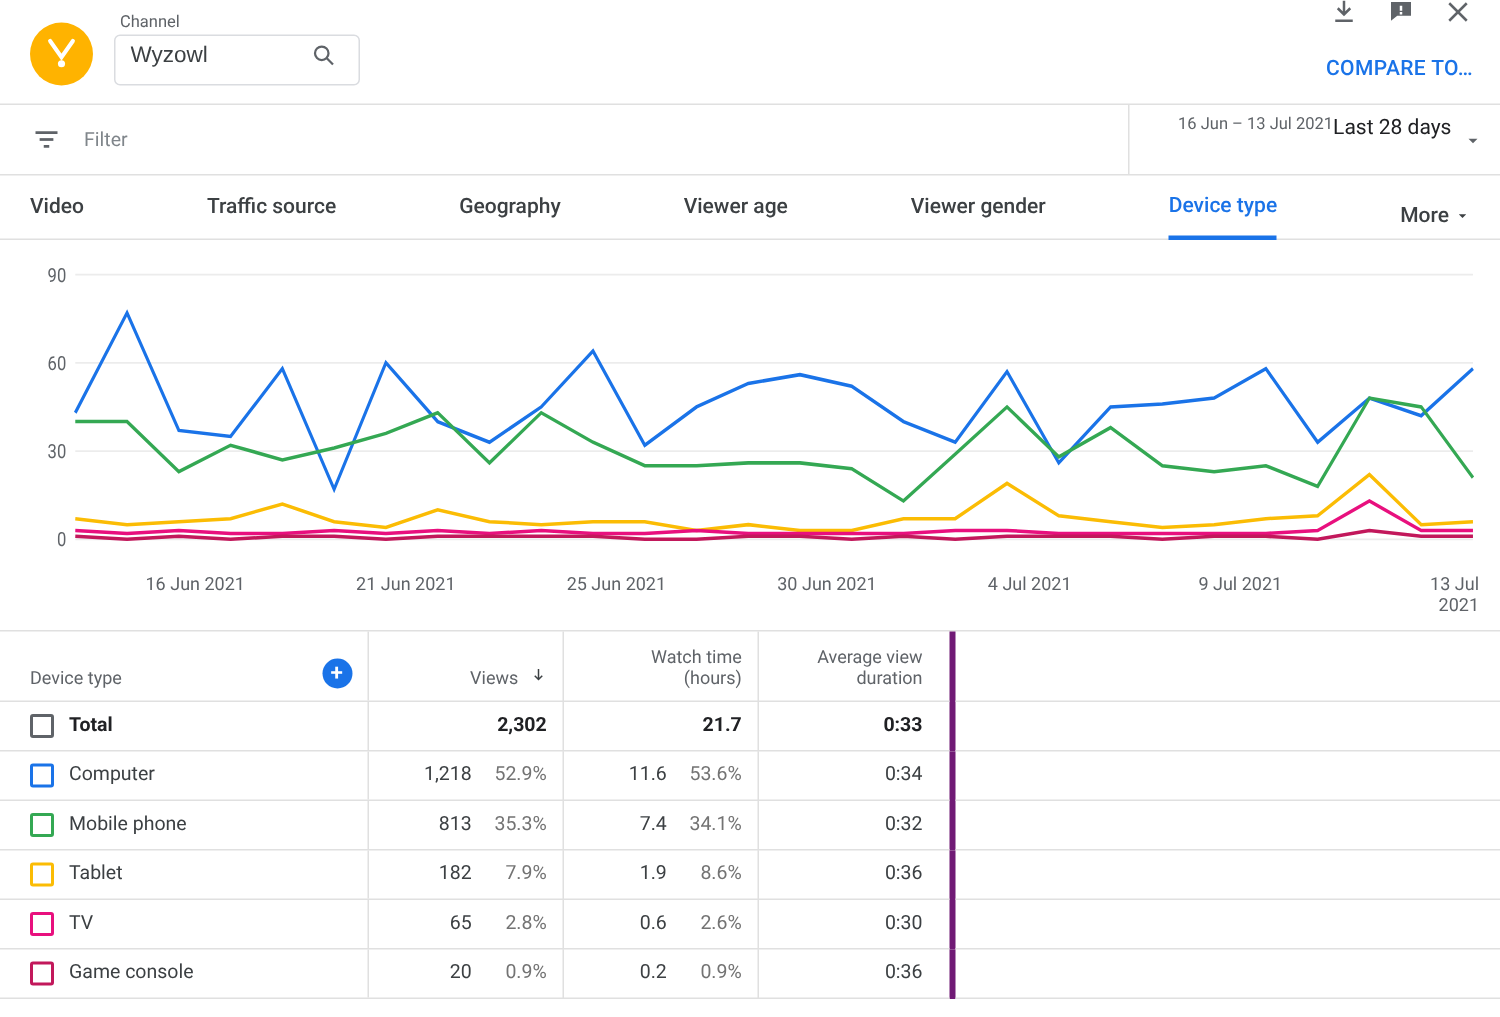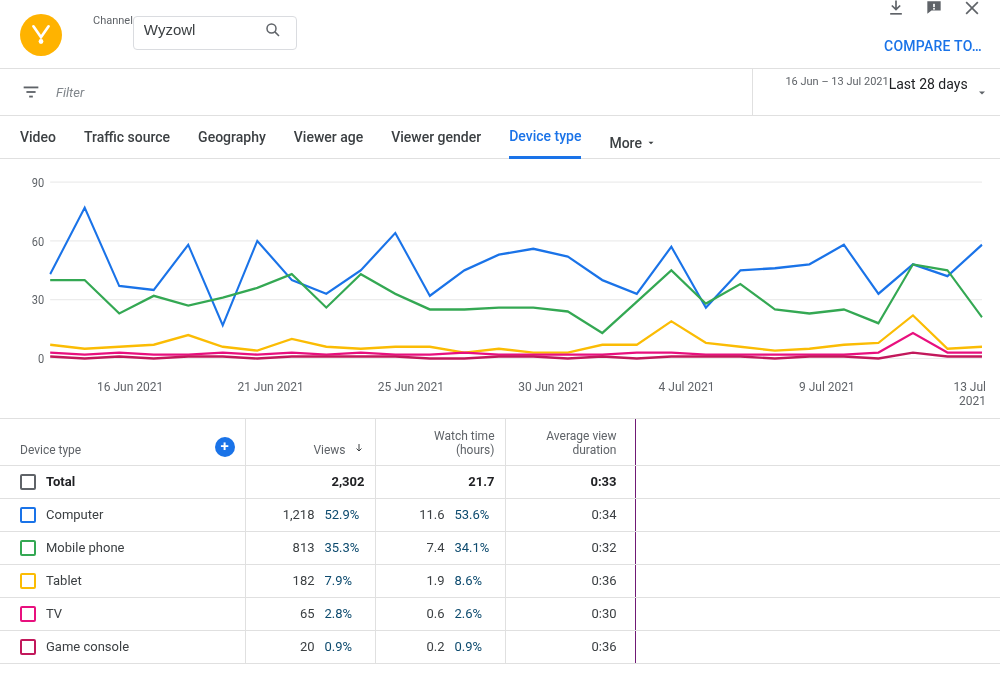--- a/index.html
+++ b/index.html
@@ -20,22 +20,22 @@
       position: relative;
     }
     .brand-logo {
       width: 42px; height: 42px;
       border-radius: 50%;
       background: #ffb300;
       display: flex; align-items: center; justify-content: center;
       margin-top:6px;
     }
     .channel-box {
-      display: flex; 
-      font-size: 11px; color:#5f6368;margin-left:13px;
+      display: flex; flex-direction: column;
+      font-size: 11px; color:#5f6368;
     }
     .channel-box label { margin-left:4px; }
     .channel-input-wrap {
       border: 1px solid #dadce0;
       border-radius: 4px;
       display: flex; align-items:flex-start;
       padding: 4px 8px 4px 10px;
       width: 164px; height:34px;
       margin-top:2px;
     }
@@ -63,21 +63,20 @@
     .filter-row {
       display:flex; align-items:stretch;
       border-top:1px solid #e0e0e0;
       border-bottom:1px solid #e0e0e0;
       height:48px;
     }
     .filter-left {
       flex:1; display:flex; align-items:center;
       padding-left:20px; gap:14px;
       color:#80868b;
-      font-style:italic;
     }
     .date-picker {
       border-left:1px solid #e0e0e0;
       width: 248px;
       padding:6px 16px 6px 16px;
       display:flex; flex-direction:row; justify-content:center;
       position:relative;
       cursor:pointer;
     }
     .date-picker .range-small{font-size:11px; color:#5f6368;}
@@ -85,20 +84,21 @@
     .date-picker .chevron{position:absolute; right:12px; top:18px;}
 
     
     .tabs {
       display:flex; gap:28px;
       padding: 12px 20px 0 20px;
       border-bottom:1px solid #e0e0e0;
       font-size:14px;
       color:#3c4043;
       align-items:center;
+      justify-content:space-between;
     }
     .tabs .tab {
       padding-bottom:12px;
       cursor:pointer;
       font-weight:500;
     }
     .tabs .tab.active{
       color:#1a73e8;
       border-bottom:3px solid #1a73e8;
       margin-bottom:-1px;
@@ -134,33 +134,33 @@
       text-align:right;
       padding:0 10px;
       border-bottom:1px solid #e0e0e0;
       height:33px;
     }
     th { color:#5f6368; font-weight:400; font-size:12px; vertical-align:bottom; padding-bottom:8px; padding-top:8px;}
     thead th { height:46px; }
     .col-name{ text-align:left; width:245px; padding-left:20px; }
     .col-views{ width:130px; border-left:1px solid #e0e0e0; border-right:1px solid #e0e0e0;}
     .col-watch{ width:130px; border-right:1px solid #e0e0e0;}
-    .col-avg{ width:130px; border-right:1px solid #701a75; padding-right:18px;}
+    .col-avg{ width:130px; border-right:4px solid #701a75; padding-right:18px;}
     .col-rest{ }
     .cell-flex{display:flex; align-items:center; gap:10px;}
     .chk{
       width:16px; height:16px;
       border:2px solid;
       border-radius:2px;
       flex-shrink:0;
       cursor:pointer;
     }
     .chk.neutral{border-color:#5f6368;}
     .nums .primary{ color:#3c4043; }
-    .nums .secondary{ color:#0c4a6e; margin-left:10px; display:inline-block; width:40px; text-align:left;}
+    .nums .secondary{ color:#737373; margin-left:10px; display:inline-block; width:40px; text-align:right;}
     .total-row td{ font-weight:700; color:#202124;}
     .add-metric{
       width:20px;height:20px;border-radius:50%;
       background:#1a73e8; color:#fff;
       display:flex;align-items:center;justify-content:center;
       font-size:15px; font-weight:600; line-height:1;
       cursor:pointer;
     }
     .sort-arrow{margin-left:4px;}
 

